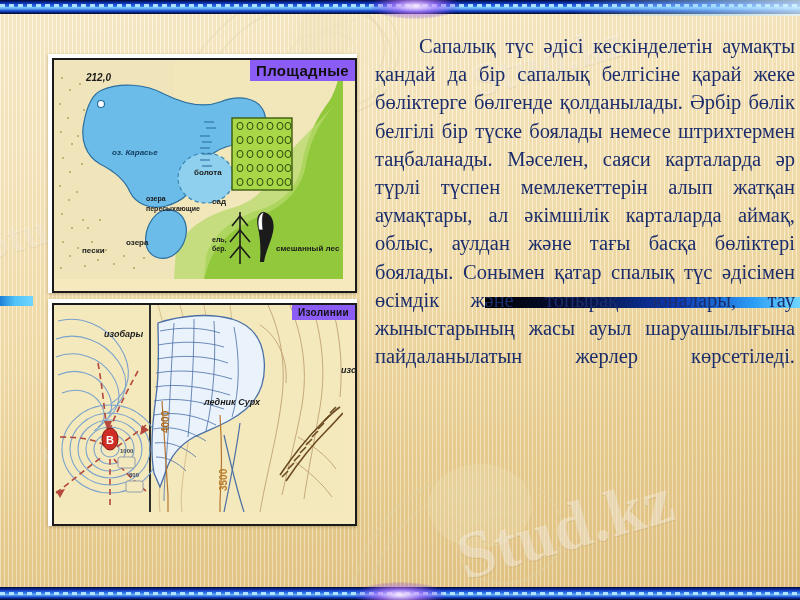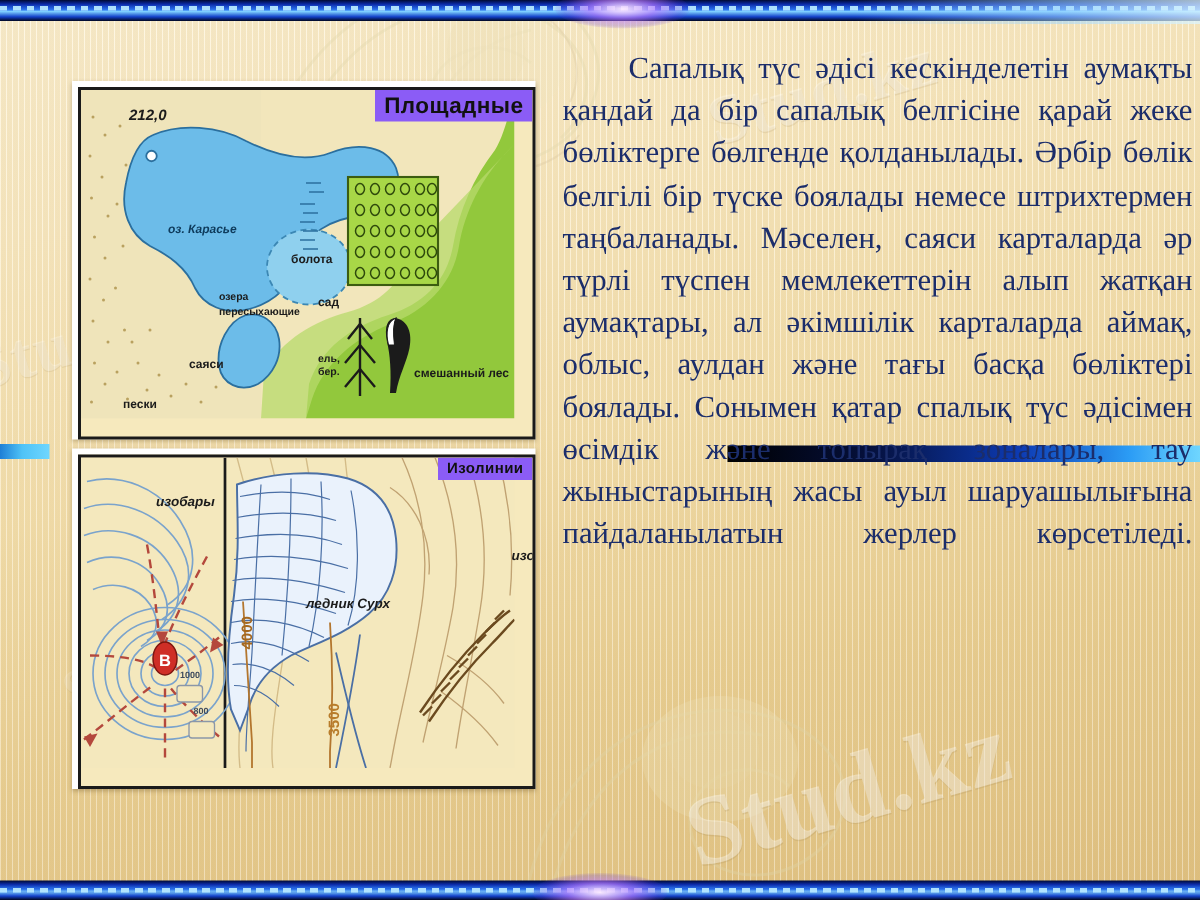--- a/index.html
+++ b/index.html
@@ -274,22 +274,22 @@
         </g>
       </svg>
 
       <div class="cap cap-top">Площадные</div>
 
       <div class="mlabel" style="left:32px;top:12px;font-size:10px;font-style:italic;">212,0</div>
       <div class="mlabel" style="left:58px;top:88px;font-size:8px;font-style:italic;color:#0e3b5c;">оз. Карасье</div>
       <div class="mlabel" style="left:158px;top:94px;margin-top:43px;">сад</div>
       <div class="mlabel sm" style="left:92px;top:134px;white-space:pre-line;line-height:10px;"><span>озера
 пересыхающие</span></div>
-      <div class="mlabel" style="left:72px;top:178px;">саяси</div>
-      <div class="mlabel" style="left:28px;top:205px;">пески</div>
+      <div class="mlabel" style="left:72px;top:178px;">озера</div>
+      <div class="mlabel" style="left:28px;top:186px;">пески</div>
       <div class="mlabel" style="left:126px;top:108px;padding-left:14px;">болота</div>
       <div class="mlabel sm" style="left:158px;top:175px;white-space:pre-line;line-height:9px;"><span>ель,
 бер.</span></div>
       <div class="mlabel" style="left:222px;top:184px;">смешанный лес</div>
     </div>
   </div>
 
   <div class="figure fig-bot">
     <div class="fig-inner">
 

